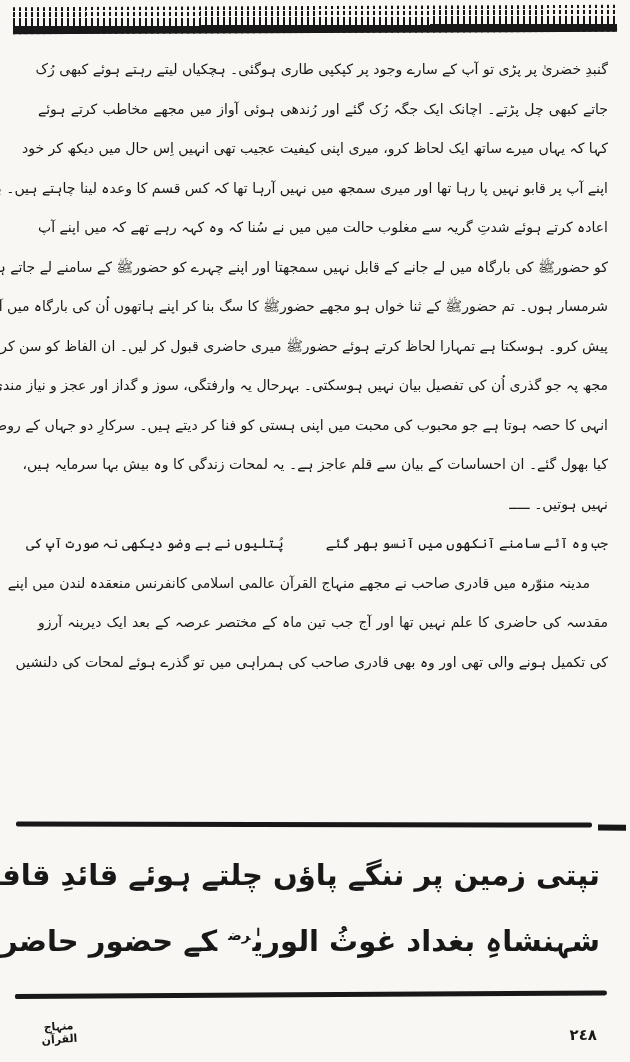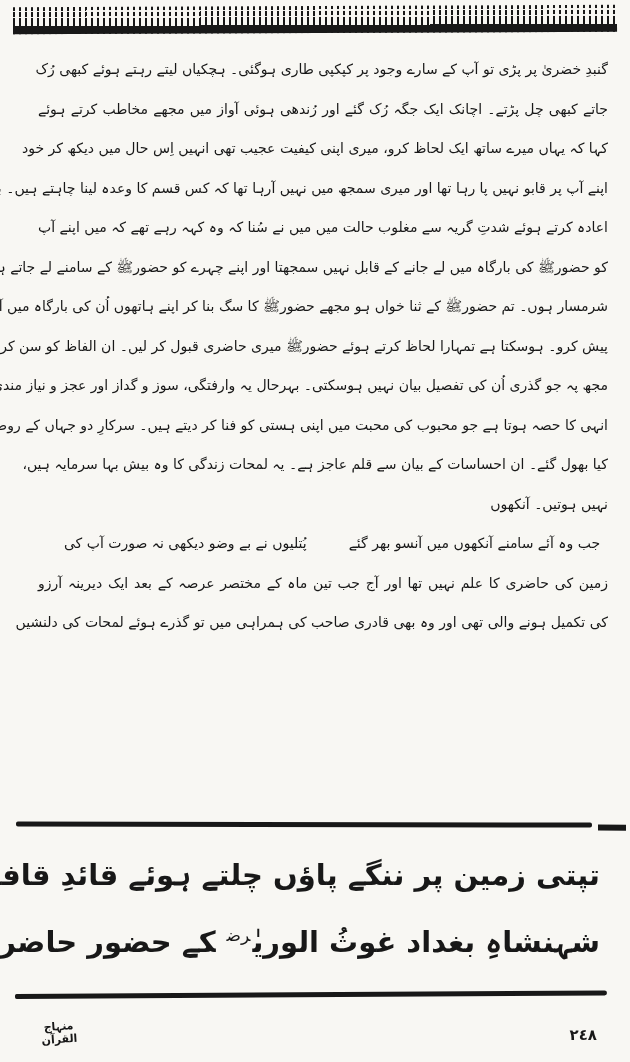--- a/index.html
+++ b/index.html
@@ -45,20 +45,21 @@
     text-align:justify;
     text-align-last:justify;
     text-justify:inter-word;
   }
   .bline.closing{
     text-align:right;text-align-last:right;
   }
   .bline.verse{
     text-align:left;text-align-last:center;
     padding-left:18px;
+    font-family:Liberation Serif, serif;
   }
   .verse .vgap{display:inline-block;width:42px;}
   .bline.indent{padding-right:18px;}
 
   
   .divider{
     position:absolute;top:822px;left:16px;width:576px;height:5px;
     background:var(--ink);
     border-radius:2px;
     transform:rotate(0.12deg);
@@ -71,21 +72,21 @@
 
   .heading{
     position:absolute;top:845px;left:30px;right:30px;
     text-align:center;direction:rtl;
   }
   .heading .h1,.heading .h2{
     font-size:29px;font-weight:bold;line-height:60px;
     white-space:nowrap;
   }
   .heading .hon{
-    font-size:17px;font-weight:normal;
+    font-size:14px;font-weight:bold;
     vertical-align:super;
     margin:16px 2px;
   }
   .heading .h2 .after{margin-right:9px;}
 
   
   .footer-rule{
     position:absolute;top:994px;left:15px;width:592px;height:5px;
     background:var(--ink);
     border-radius:2px 3px 3px 2px;
@@ -119,25 +120,26 @@
     <div class="bline">جاتے کبھی چل پڑتے۔ اچانک ایک جگہ رُک گئے اور رُندھی ہوئی آواز میں مجھے مخاطب کرتے ہوئے</div>
     <div class="bline">کہا کہ یہاں میرے ساتھ ایک لحاظ کرو، میری اپنی کیفیت عجیب تھی انہیں اِس حال میں دیکھ کر خود</div>
     <div class="bline">اپنے آپ پر قابو نہیں پا رہا تھا اور میری سمجھ میں نہیں آرہا تھا کہ کس قسم کا وعدہ لینا چاہتے ہیں۔ بار بار</div>
     <div class="bline">اعادہ کرتے ہوئے شدتِ گریہ سے مغلوب حالت میں میں نے سُنا کہ وہ کہہ رہے تھے کہ میں اپنے آپ</div>
     <div class="bline">کو حضورﷺ کی بارگاہ میں لے جانے کے قابل نہیں سمجھتا اور اپنے چہرے کو حضورﷺ کے سامنے لے جاتے ہوئے</div>
     <div class="bline">شرمسار ہوں۔ تم حضورﷺ کے ثنا خواں ہو مجھے حضورﷺ کا سگ بنا کر اپنے ہاتھوں اُن کی بارگاہ میں آج</div>
     <div class="bline">پیش کرو۔ ہوسکتا ہے تمہارا لحاظ کرتے ہوئے حضورﷺ میری حاضری قبول کر لیں۔ ان الفاظ کو سن کر</div>
     <div class="bline">مجھ پہ جو گذری اُن کی تفصیل بیان نہیں ہوسکتی۔ بہرحال یہ وارفتگی، سوز و گداز اور عجز و نیاز مندی</div>
     <div class="bline">انہی کا حصہ ہوتا ہے جو محبوب کی محبت میں اپنی ہستی کو فنا کر دیتے ہیں۔ سرکارِ دو جہاں کے روضۂ</div>
     <div class="bline">کیا بھول گئے۔ ان احساسات کے بیان سے قلم عاجز ہے۔ یہ لمحات زندگی کا وہ بیش بہا سرمایہ ہیں،</div>
-    <div class="bline closing">نہیں ہوتیں۔ آنکھوں</div>
+    <div class="bline closing">نہیں ہوتیں۔ ـــــ</div>
     <div class="bline verse">
       <span>جب وہ آئے سامنے آنکھوں میں آنسو بھر گئے</span><span class="vgap"></span><span>پُتلیوں نے بے وضو دیکھی نہ صورت آپ کی</span>
     </div>
-    <div class="bline">زمین کی حاضری کا علم نہیں تھا اور آج جب تین ماہ کے مختصر عرصہ کے بعد ایک دیرینہ آرزو</div>
+    <div class="bline indent">مدینہ منوّرہ میں قادری صاحب نے مجھے منہاج القرآن عالمی اسلامی کانفرنس منعقدہ لندن میں اپنے</div>
+    <div class="bline">مقدسہ کی حاضری کا علم نہیں تھا اور آج جب تین ماہ کے مختصر عرصہ کے بعد ایک دیرینہ آرزو</div>
     <div class="bline">کی تکمیل ہونے والی تھی اور وہ بھی قادری صاحب کی ہمراہی میں تو گذرے ہوئے لمحات کی دلنشیں</div>
   </div>
 
   <div class="divider">
       <span class="stub"></span>
     </div>
 
   <div class="heading">
     <div class="h1">تپتی زمین پر ننگے پاؤں چلتے ہوئے قائدِ قافلہ</div>
     <div class="h2">

